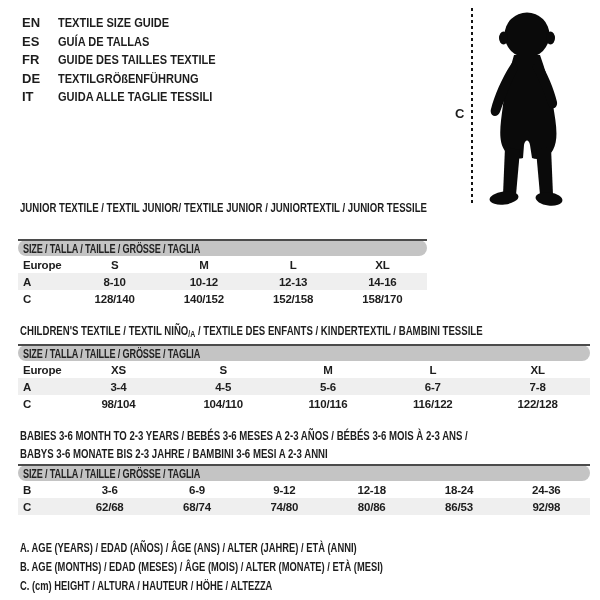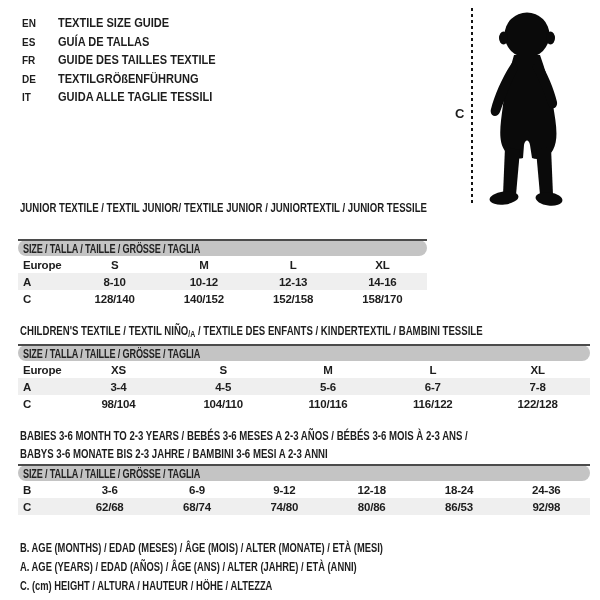--- a/index.html
+++ b/index.html
@@ -12,21 +12,21 @@
   .scx{display:inline-block;white-space:nowrap;transform-origin:0 50%;}
   .t-lang{font-size:13px;font-weight:bold;transform:scaleX(0.85);}
   .t-title{font-size:13px;font-weight:bold;transform:scaleX(0.74);}
   .t-sizehdr{font-size:12px;font-weight:bold;transform:scaleX(0.76);color:#222;}
   .t-note{font-size:13px;font-weight:bold;transform:scaleX(0.72);}
   .subsc{font-size:0.72em;vertical-align:-0.18em;}
 
   
   .lang-block{position:absolute;left:22px;top:13px;}
   .lang-row{height:18.5px;line-height:18.5px;white-space:nowrap;}
-  .lang-code{display:inline-block;width:36px;font-size:10px;font-weight:bold;}
+  .lang-code{display:inline-block;width:36px;font-size:13px;font-weight:bold;}
 
   
   .dash-line{
     position:absolute;left:471px;top:8px;width:2px;height:198px;
     background:repeating-linear-gradient(to bottom,#141414 0 3px,transparent 3px 6px);
   }
   .c-marker{position:absolute;left:455px;top:106px;font-size:13px;font-weight:bold;}
   .toddler{position:absolute;left:483px;top:9px;}
 
   
@@ -215,18 +215,18 @@
       <td>68/74</td>
       <td>74/80</td>
       <td>80/86</td>
       <td>86/53</td>
       <td>92/98</td>
     </tr>
     </tbody>
   </table>
 
   <div class="notes">
+    <div class="note-line"><span class="scx t-note">A. AGE (YEARS) / EDAD (AÑOS) / ÂGE (ANS) / ALTER (JAHRE) / ETÀ (ANNI)</span></div>
     <div class="note-line"><span class="scx t-note">B. AGE (MONTHS) / EDAD (MESES) / ÂGE (MOIS) / ALTER (MONATE) / ETÀ (MESI)</span></div>
-    <div class="note-line"><span class="scx t-note">A. AGE (YEARS) / EDAD (AÑOS) / ÂGE (ANS) / ALTER (JAHRE) / ETÀ (ANNI)</span></div>
     <div class="note-line"><span class="scx t-note">C. (cm) HEIGHT / ALTURA / HAUTEUR / HÖHE / ALTEZZA</span></div>
   </div>
 
 </div>
 
 </body></html>

